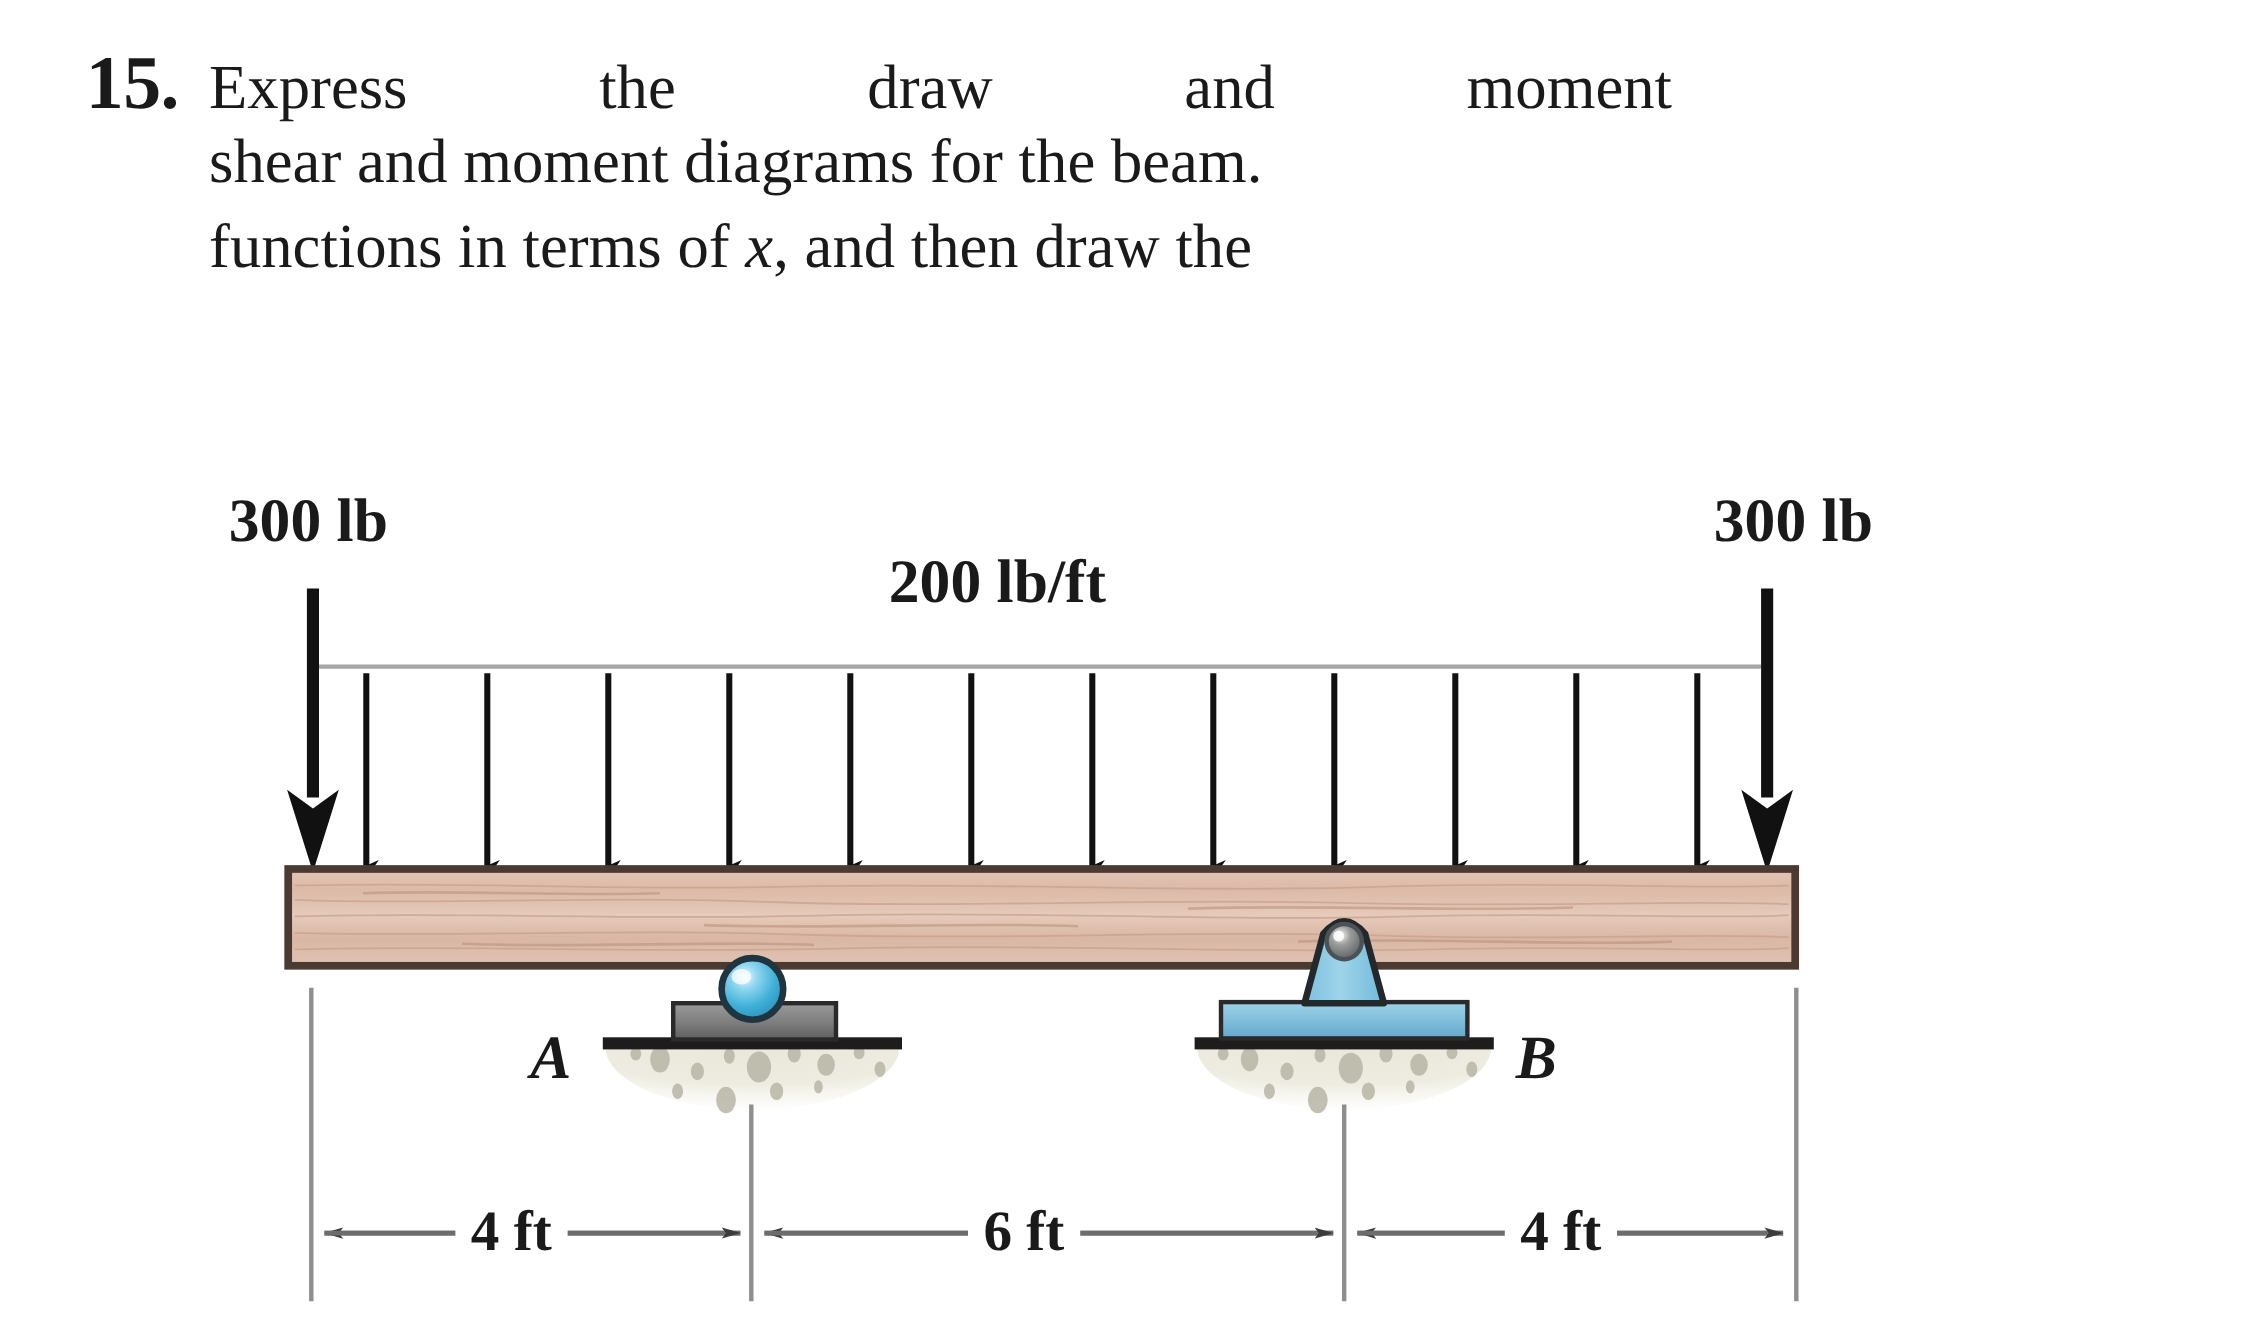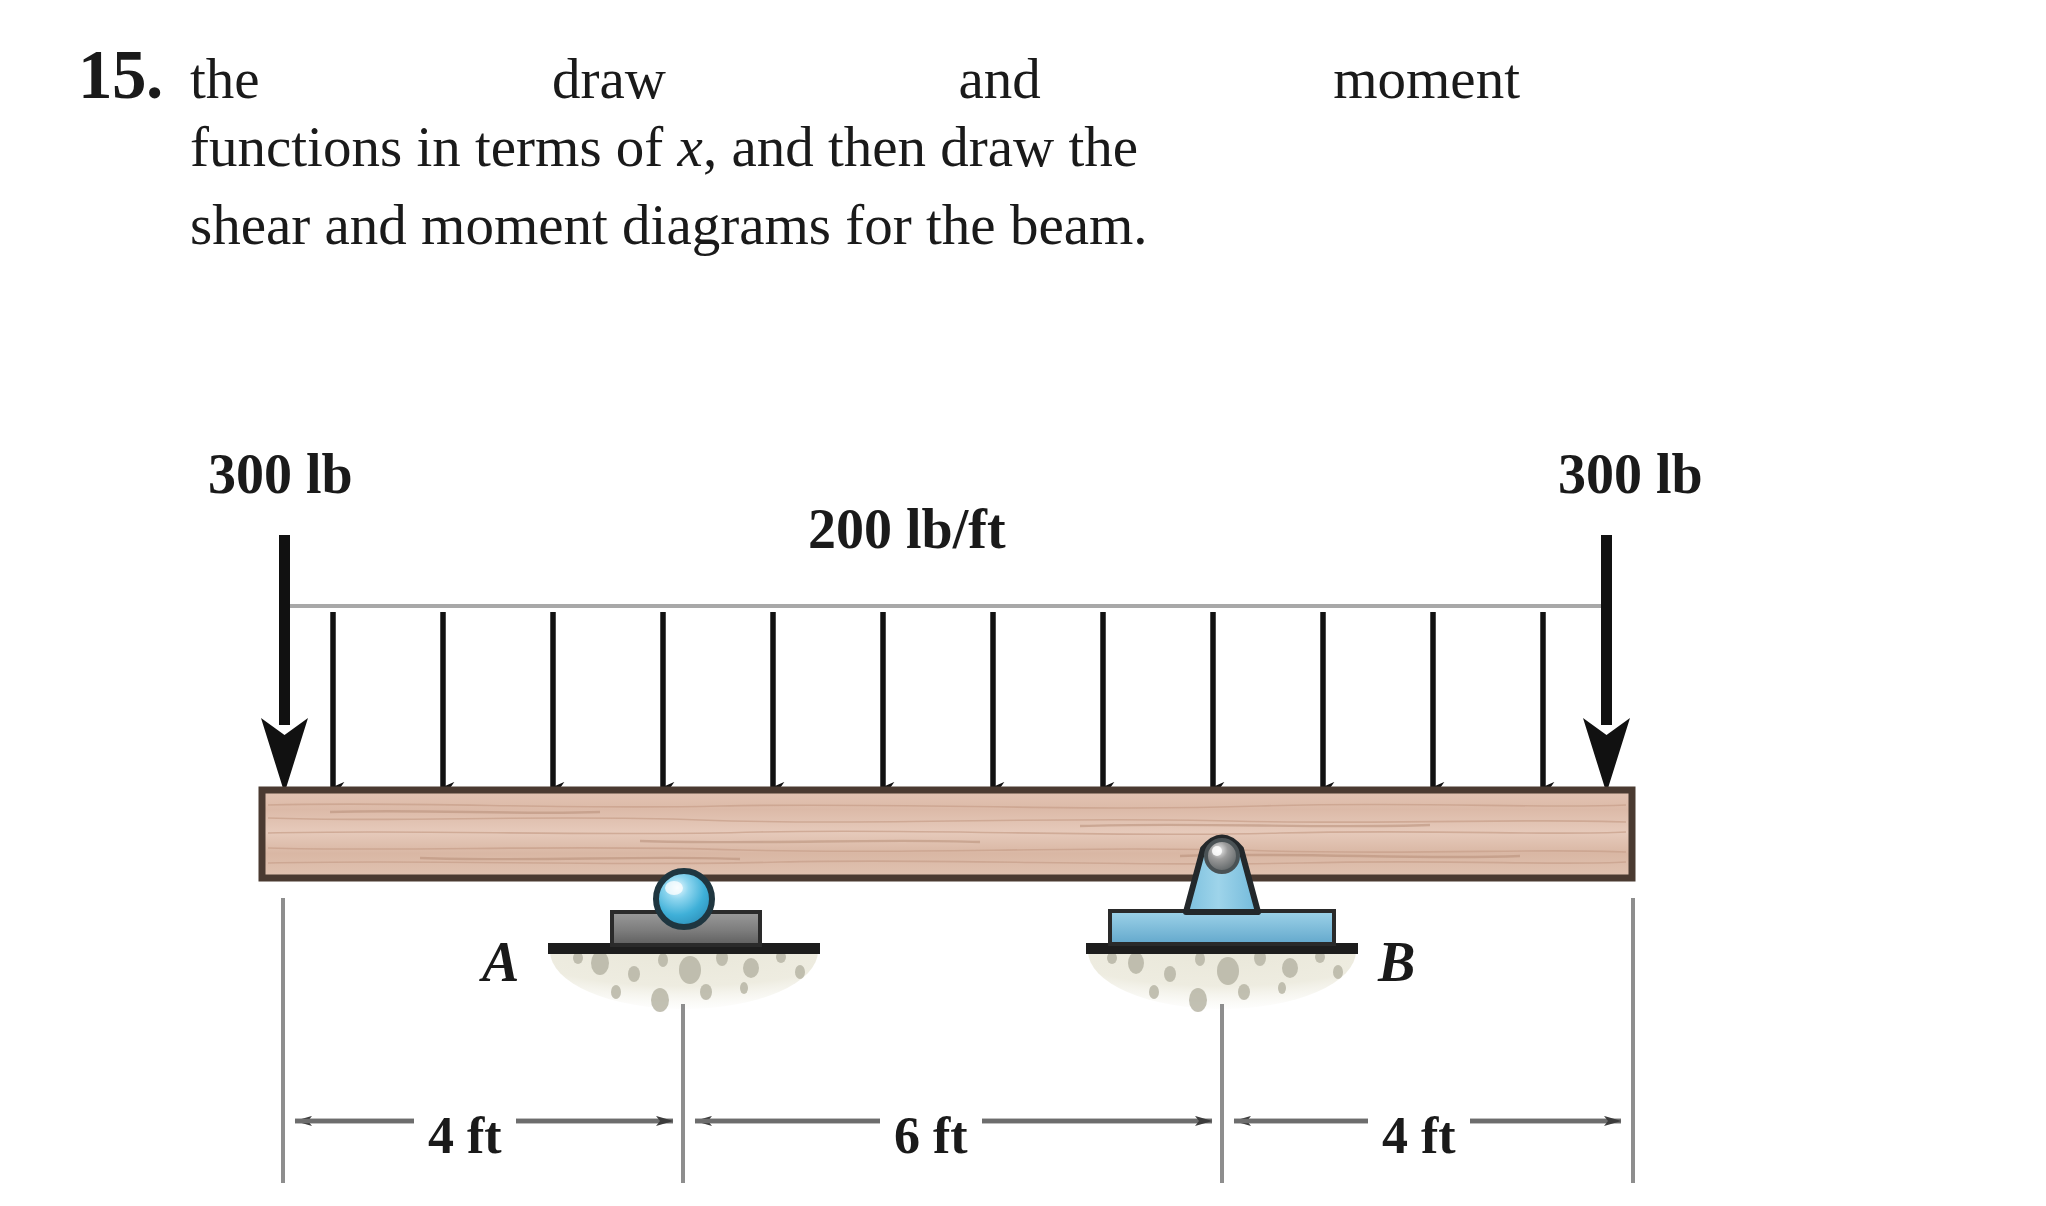--- a/index.html
+++ b/index.html
@@ -73,46 +73,46 @@
     color: #1a1a1a;
     white-space: nowrap;
   }
   .fig-label.italic { font-style: italic; }
   .dim-label {
     position: absolute;
     font-size: 52px;
     background: #ffffff;
     padding: 0 14px;
     white-space: nowrap;
-    margin-top: 16px;
   }
 </style>
 </head>
 <body>
 
 <div id="problem-statement">
 
   <div class="stmt-line">
     <span class="stmt-number">15.</span>
     <span class="stmt-text">
+      <span>Express</span>
       <span>the</span>
       <span>draw</span>
       <span>and</span>
       <span>moment</span>
     </span>
   </div>
 
   <div class="stmt-line">
     <span class="stmt-indent"></span>
-    <span class="stmt-text noj"><span>functions  in  terms  of </span><i>x</i><span>,  and  then  draw  the</span></span>
+    <span class="stmt-text noj">shear and moment diagrams for the beam.</span>
   </div>
 
   <div class="stmt-line">
     <span class="stmt-indent"></span>
-    <span class="stmt-text noj">shear and moment diagrams for the beam.</span>
+    <span class="stmt-text noj"><span>functions  in  terms  of </span><i>x</i><span>,  and  then  draw  the</span></span>
   </div>
 
 </div>
 
 <div id="beam-figure">
 
   <svg width="2046" height="1206" viewBox="0 0 2046 1206">
     <defs>
 
       <linearGradient id="woodGrad" x1="0" y1="0" x2="0" y2="1">

